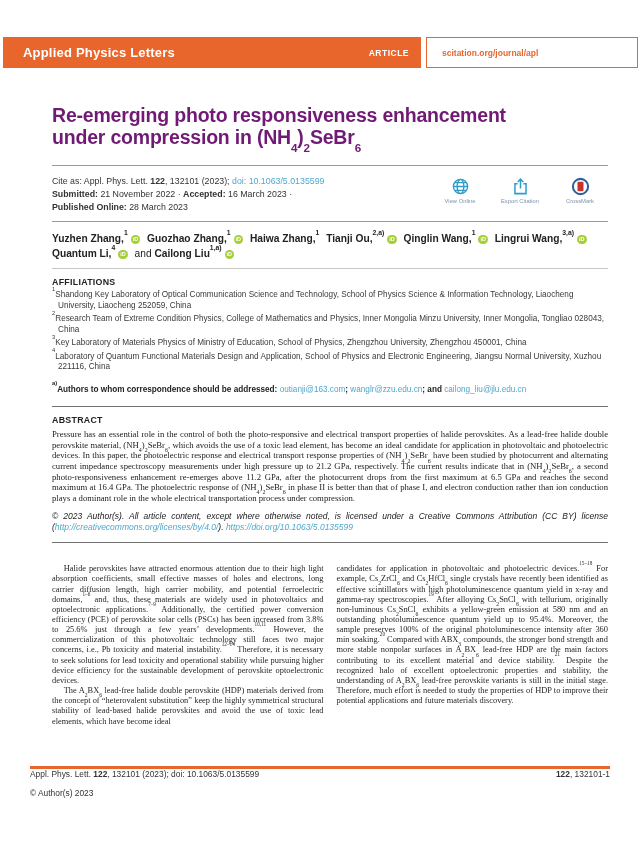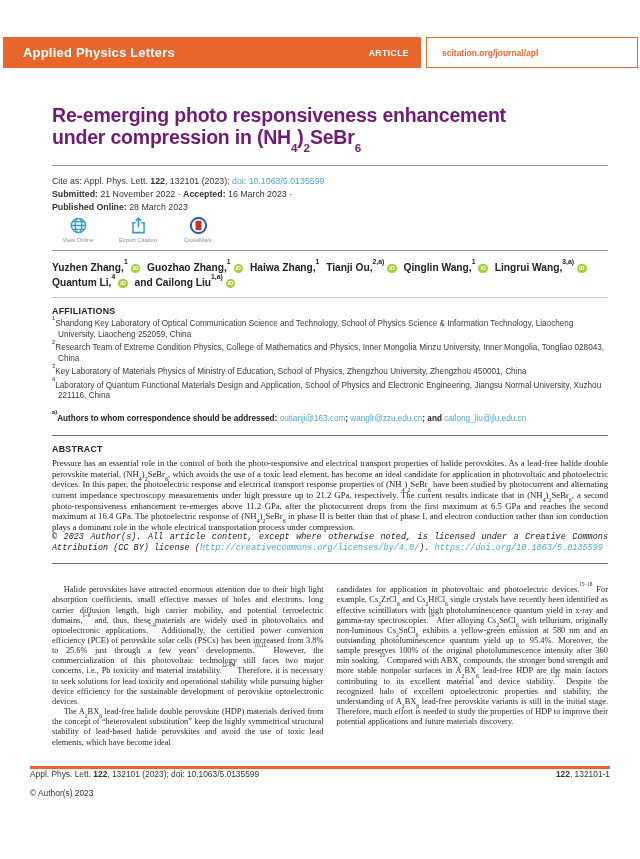--- a/index.html
+++ b/index.html
@@ -23,44 +23,44 @@
 
   .rule{height:1px;background:#9a9a9a;border:0;margin:0;}
   .rule.r1{margin-top:17px;}
   .rule.r2{margin-top:7px;}
   .rule.light{background:#c6c6c6;margin-top:7px;}
   .rule.dark{height:1.6px;background:#707070;}
   .rule.d1{margin-top:11px;}
   .rule.d2{margin-top:9px;}
 
   
-  .citebar{display:flex;justify-content:space-between;margin-top:9px;flex-direction:column;}
+  .citebar{display:flex;justify-content:space-between;margin-top:9px;}
   .citeinfo{font-size:8.8px;line-height:13px;color:#333;}
   .link{color:#4fa8ce;}
   .citeicons{display:flex;gap:8px;margin-top:1px;padding-right:2px;}
   .action{display:flex;flex-direction:column;align-items:center;width:52px;cursor:pointer;}
   .action .ic{color:#2f9dca;height:20px;display:flex;align-items:center;}
   .iclabel{font-size:5.8px;color:#7c93aa;margin-top:2px;white-space:nowrap;}
 
   
   .authors{margin:9px 0 0;font-size:10.2px;line-height:15px;color:#222;}
   .authors .au{margin-right:4px;white-space:normal;}
   .authors sup{font-size:6.8px;font-weight:bold;}
-  .and{font-weight:bold;margin-top:32px;}
+  .and{font-weight:normal;margin-top:32px;}
   .orcid{display:inline-flex;align-items:center;justify-content:center;width:9.5px;height:9.5px;border-radius:50%;background:#a6ce39;color:#fff;font-size:5.5px;font-weight:bold;margin-left:3px;transform:translateY(-1px);}
 
   .sechead{margin:8px 0 0;font-size:8.8px;font-weight:bold;color:#222;letter-spacing:.3px;}
   .aff{font-size:8.2px;line-height:10.5px;color:#3a3a3a;margin-top:3px;padding-left:6px;text-indent:-6px;}
   .aff sup{font-size:5.8px;}
   .note{margin-top:11px;font-size:8.2px;line-height:11px;color:#222;font-weight:bold;}
   .note a{font-weight:normal;}
   .note sup{font-size:5.8px;}
 
   .abstract{margin:4px 0 0;font-family:"Liberation Serif",serif;font-size:8.7px;line-height:1.22;text-align:justify;color:#222;}
-  .license{margin:0 0 0;font-family:Liberation Mono, monospace;font-style:italic;font-size:8.5px;line-height:1.25;text-align:justify;color:#222;}
+  .license{margin:8px 0 0;font-family:Liberation Sans, sans-serif;font-style:italic;font-size:8.5px;line-height:1.25;text-align:justify;color:#222;}
   .license a{color:#4fa8ce;}
 
   .cols{display:flex;gap:13px;margin-top:21px;}
   .col{flex:1;font-family:"Liberation Serif",serif;font-size:8.4px;line-height:1.21;text-align:justify;color:#262626;}
   .col p{margin:0;}
   .col p.indent{text-indent:1.4em;}
   .col sup{font-size:62%;}
 
   
   .pagefoot{position:absolute;left:30px;right:30px;top:766px;}

